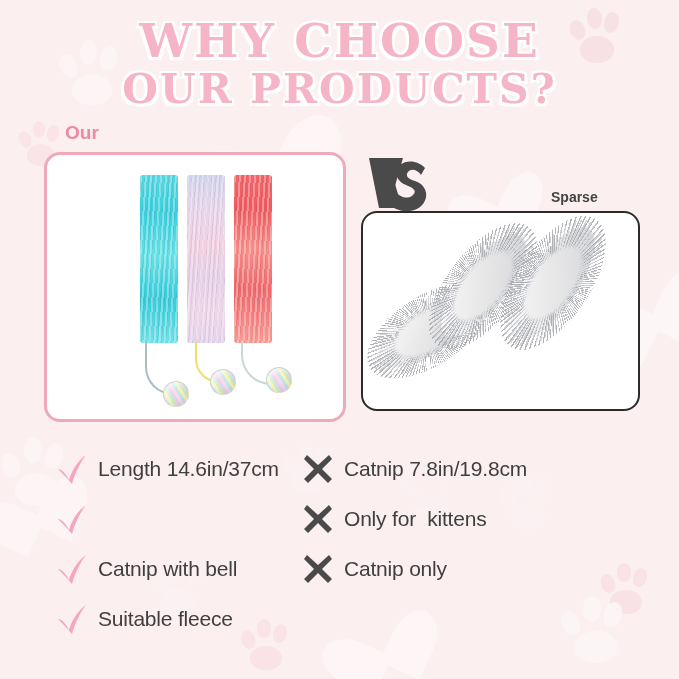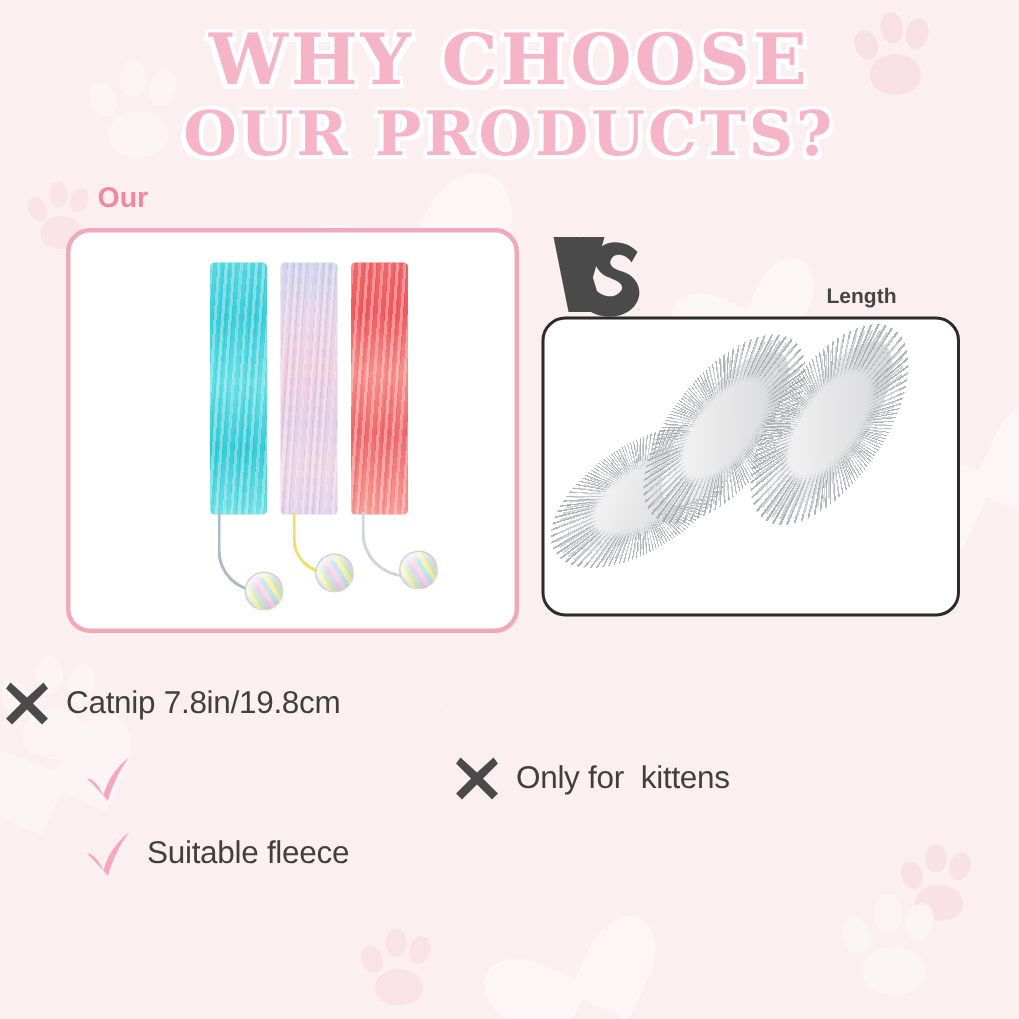--- a/index.html
+++ b/index.html
@@ -350,21 +350,21 @@
     <div class="heartbg" style="left:460px; top:160px; width:62px; height:56px; color:#fdf6f7;"></div>
     <div class="heartbg" style="left:338px; top:596px; width:74px; height:68px; color:#fdf5f6;"></div>
   </div>
 
   <div id="title-block">
     <div class="title-line" id="title-line-1">WHY CHOOSE</div>
     <div class="title-line" id="title-line-2">OUR PRODUCTS?</div>
   </div>
 
   <div class="panel-label" id="our-label">Our</div>
-  <div class="panel-label" id="others-label">Length</div>
+  <div class="panel-label" id="others-label">Sparse</div>
 
   <svg id="vs-badge" viewBox="0 0 66 58">
     <g fill="#4a4a4a">
       <polygon points="2,2 20,2 31,38 27,52 12,52"></polygon>
       <polygon points="20,2 36,2 24,44 17,44"></polygon>
       <path d="M58,12 C52,5 40,3 33,9 C26,15 30,26 39,29
                C47,32 50,35 46,39 C41,44 33,41 29,36
                L22,48 C30,57 48,58 56,48 C63,39 58,28 48,25
                C41,23 38,20 41,16 C44,12 51,14 54,19 Z"></path>
     </g>
@@ -386,20 +386,26 @@
 
   <div id="others-panel">
     <div class="spiky" id="spiky-1"></div>
     <div class="spiky" id="spiky-2"></div>
     <div class="spiky" id="spiky-3"></div>
   </div>
 
   <div id="features">
 
     <div class="feature-row">
+      <div class="feature-cell cell-pro">
+        <svg class="mark" viewBox="0 0 34 34">
+          <path d="M3 17 C7 17 11 22 14 28 C17 17 24 8 31 3 C25 11 20 21 17 32 C12 26 7 21 3 17 Z" fill="#f6a6c0"></path>
+        </svg>
+        <span class="feature-text">Length 14.6in/37cm</span>
+      </div>
       <div class="feature-cell cell-con">
         <svg class="mark" viewBox="0 0 34 34">
           <path d="M6 3 L17 13 L28 3 L31 7 L21 17 L31 27 L27 31 L17 21 L7 31 L3 27 L13 17 L3 7 Z" fill="#4a4a4a"></path>
         </svg>
         <span class="feature-text">Catnip 7.8in/19.8cm</span>
       </div>
     </div>
 
     <div class="feature-row">
       <div class="feature-cell cell-pro">
@@ -408,24 +414,38 @@
         </svg>
       </div>
       <div class="feature-cell cell-con">
         <svg class="mark" viewBox="0 0 34 34">
           <path d="M6 3 L17 13 L28 3 L31 7 L21 17 L31 27 L27 31 L17 21 L7 31 L3 27 L13 17 L3 7 Z" fill="#4a4a4a"></path>
         </svg>
         <span class="feature-text">Only for  kittens</span>
       </div>
     </div>
 
-
     <div class="feature-row">
       <div class="feature-cell cell-pro">
         <svg class="mark" viewBox="0 0 34 34">
           <path d="M3 17 C7 17 11 22 14 28 C17 17 24 8 31 3 C25 11 20 21 17 32 C12 26 7 21 3 17 Z" fill="#f6a6c0"></path>
         </svg>
+        <span class="feature-text">Catnip with bell</span>
+      </div>
+      <div class="feature-cell cell-con">
+        <svg class="mark" viewBox="0 0 34 34">
+          <path d="M6 3 L17 13 L28 3 L31 7 L21 17 L31 27 L27 31 L17 21 L7 31 L3 27 L13 17 L3 7 Z" fill="#4a4a4a"></path>
+        </svg>
+        <span class="feature-text">Catnip only</span>
+      </div>
+    </div>
+
+    <div class="feature-row">
+      <div class="feature-cell cell-pro">
+        <svg class="mark" viewBox="0 0 34 34">
+          <path d="M3 17 C7 17 11 22 14 28 C17 17 24 8 31 3 C25 11 20 21 17 32 C12 26 7 21 3 17 Z" fill="#f6a6c0"></path>
+        </svg>
         <span class="feature-text">Suitable fleece</span>
       </div>
     </div>
 
   </div>
 </div>
 
 </body></html>

